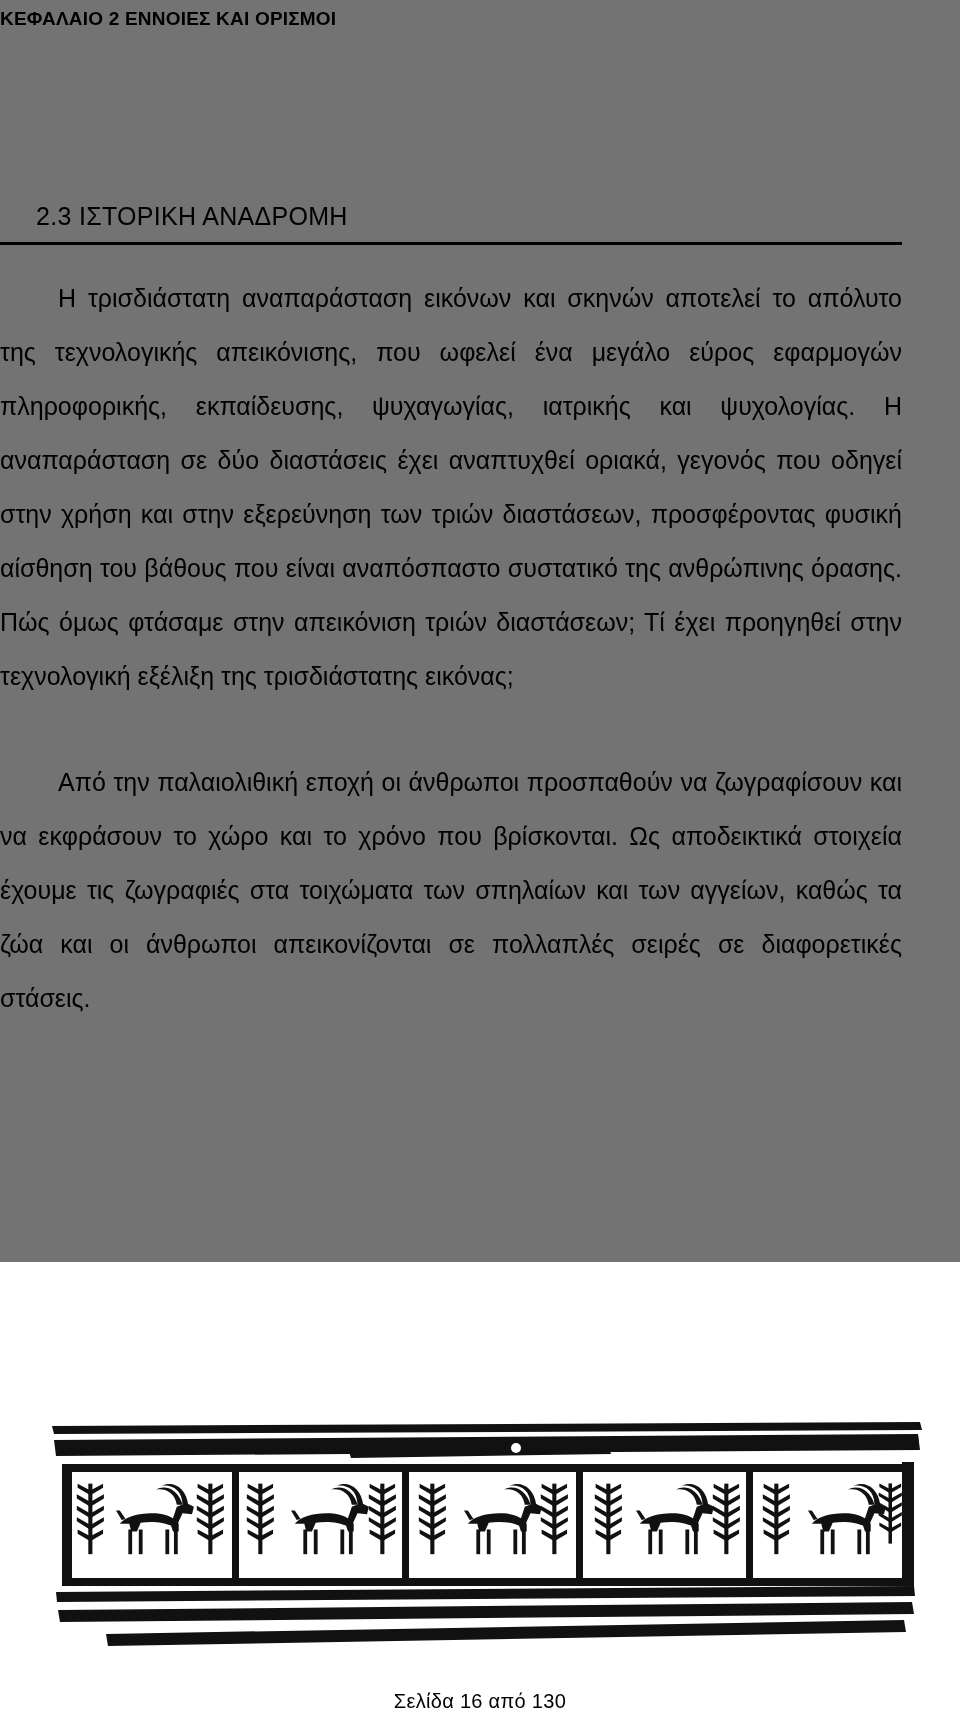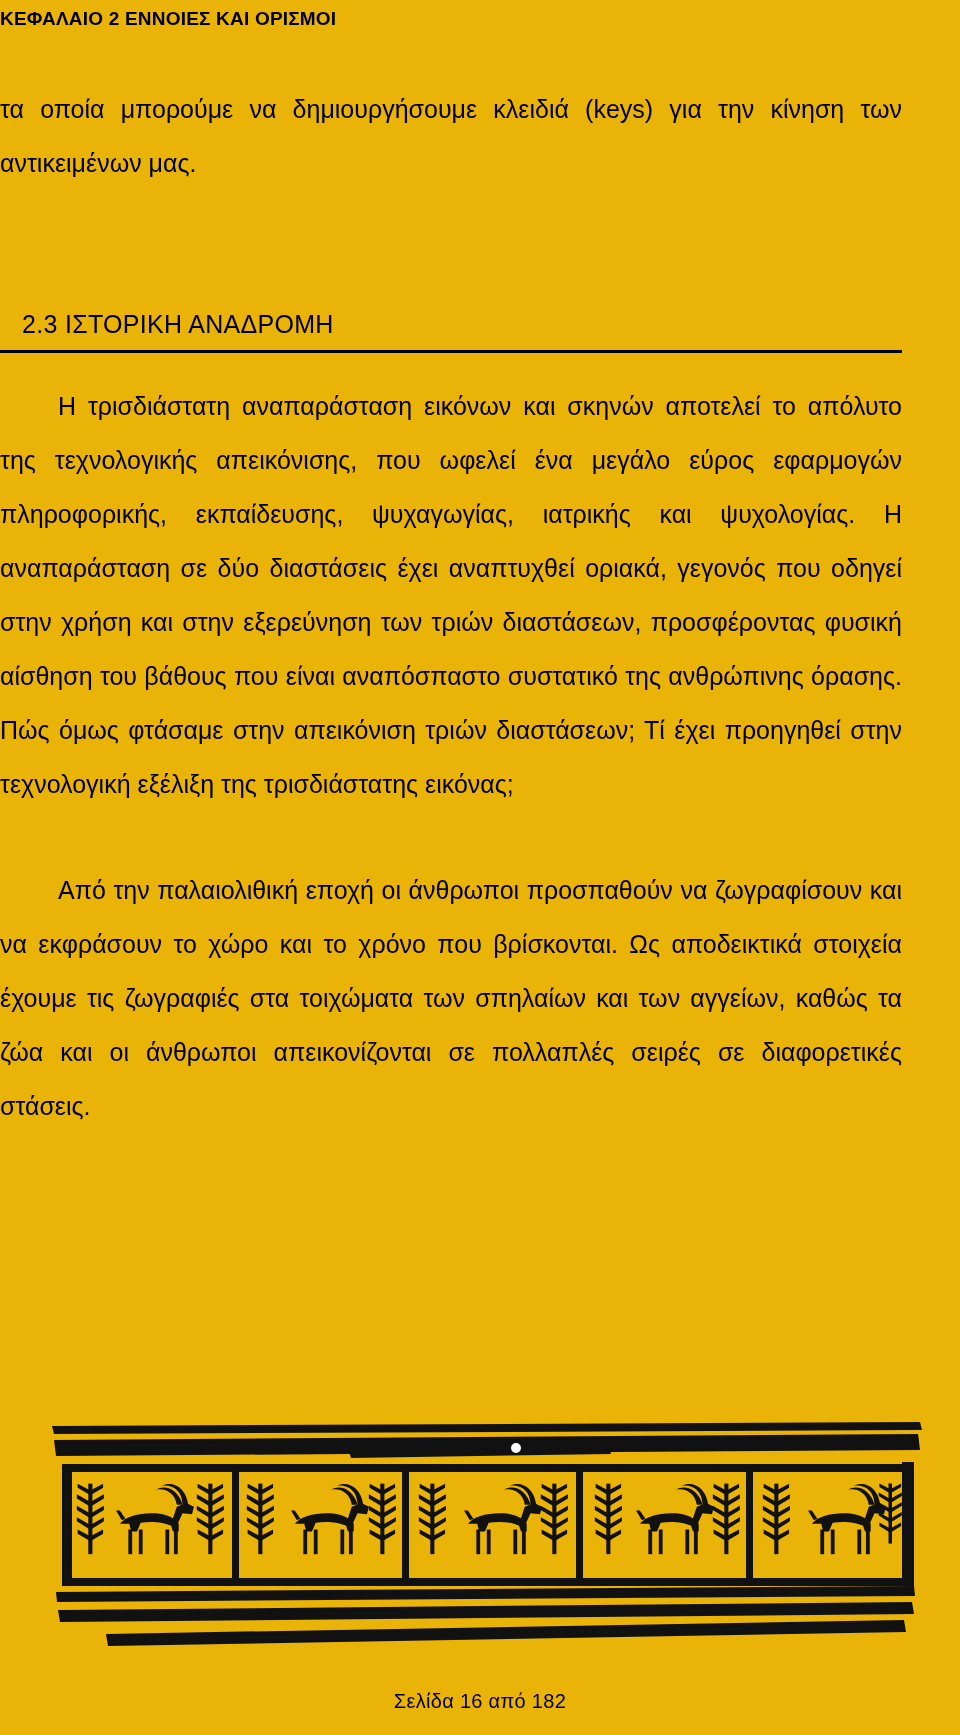--- a/index.html
+++ b/index.html
@@ -14,22 +14,22 @@
     position: relative;
     font-family: "Liberation Sans", sans-serif;
     color: #000000;
     overflow: hidden;
   }
 
   .page {
     position: absolute;
     inset: 0;
     width: 960px;
-    height: 1735px;
-    background: #eab308;
+    height: 1262px;
+    background: #737373;
   }
 
   
   .running-header {
     position: absolute;
     top: 8px;
     left: 0px;
     width: 900px;
     font-size: 19px;
     font-weight: bold;
@@ -60,21 +60,21 @@
   }
 
   .spacer-sm { height: 26px; }
   .spacer-lg { height: 86px; }
 
   
   .section-heading {
     font-size: 25px;
     font-weight: normal;
     letter-spacing: 0.3px;
-    padding-left: 22px;
+    padding-left: 36px;
     margin: 0;
     line-height: 44px;
     white-space: nowrap;
   }
   .heading-rule {
     border: 0;
     border-top: 3px solid #000;
     margin: 4px 0 0 0;
     width: 902px;
     height: 0;
@@ -103,21 +103,20 @@
 </style>
 </head>
 <body>
 
 <div class="page">
 
   <div class="running-header">ΚΕΦΑΛΑΙΟ 2 ΕΝΝΟΙΕΣ ΚΑΙ ΟΡΙΣΜΟΙ</div>
 
   <div class="content">
 
-    <p class="body">τα οποία μπορούμε να δημιουργήσουμε κλειδιά (keys) για την κίνηση των αντικειμένων μας.</p>
 
     <div class="spacer-sm"></div>
 
 
     <div class="spacer-lg"></div>
 
     <h2 class="section-heading">2.3  ΙΣΤΟΡΙΚΗ ΑΝΑΔΡΟΜΗ</h2>
     <hr class="heading-rule">
 
     <div class="spacer-sm"></div>
@@ -235,15 +234,15 @@
       <g transform="translate(832,62) scale(0.70)">
           <use href="#tree"></use>
         </g>
 
       <path d="M10,172 L868,166 L869,176 L11,182 Z" fill="#111"></path>
       <path d="M12,190 L866,182 L868,194 L14,202 Z" fill="#111"></path>
       <path d="M60,214 L858,200 L860,212 L62,226 Z" fill="#111"></path>
     </svg>
   </div>
 
-  <div class="footer">Σελίδα 16 από 182</div>
+  <div class="footer">Σελίδα 16 από 130</div>
 
 </div>
 
 </body></html>

